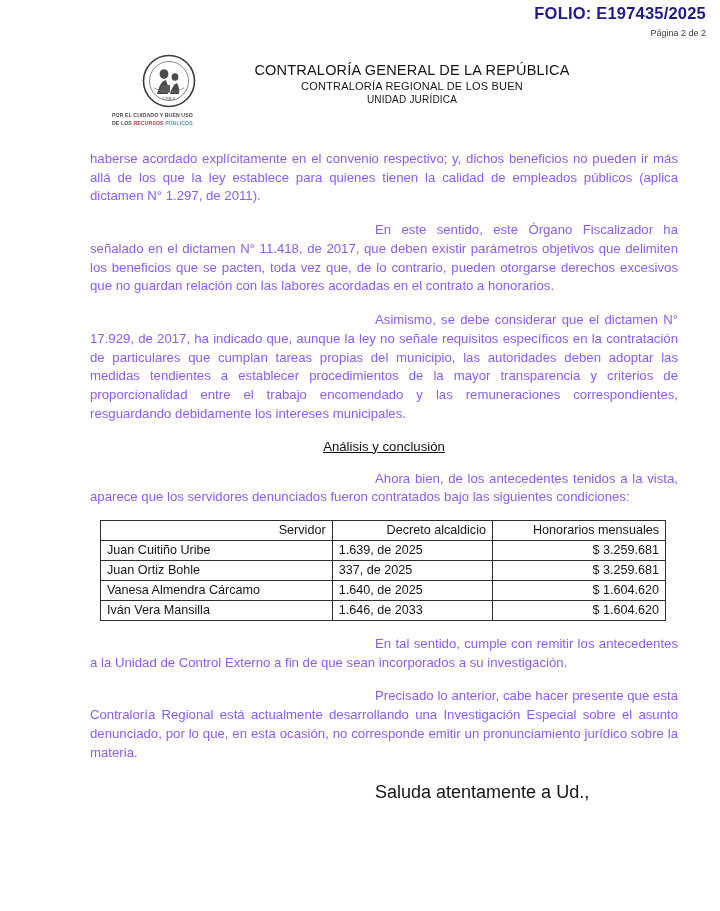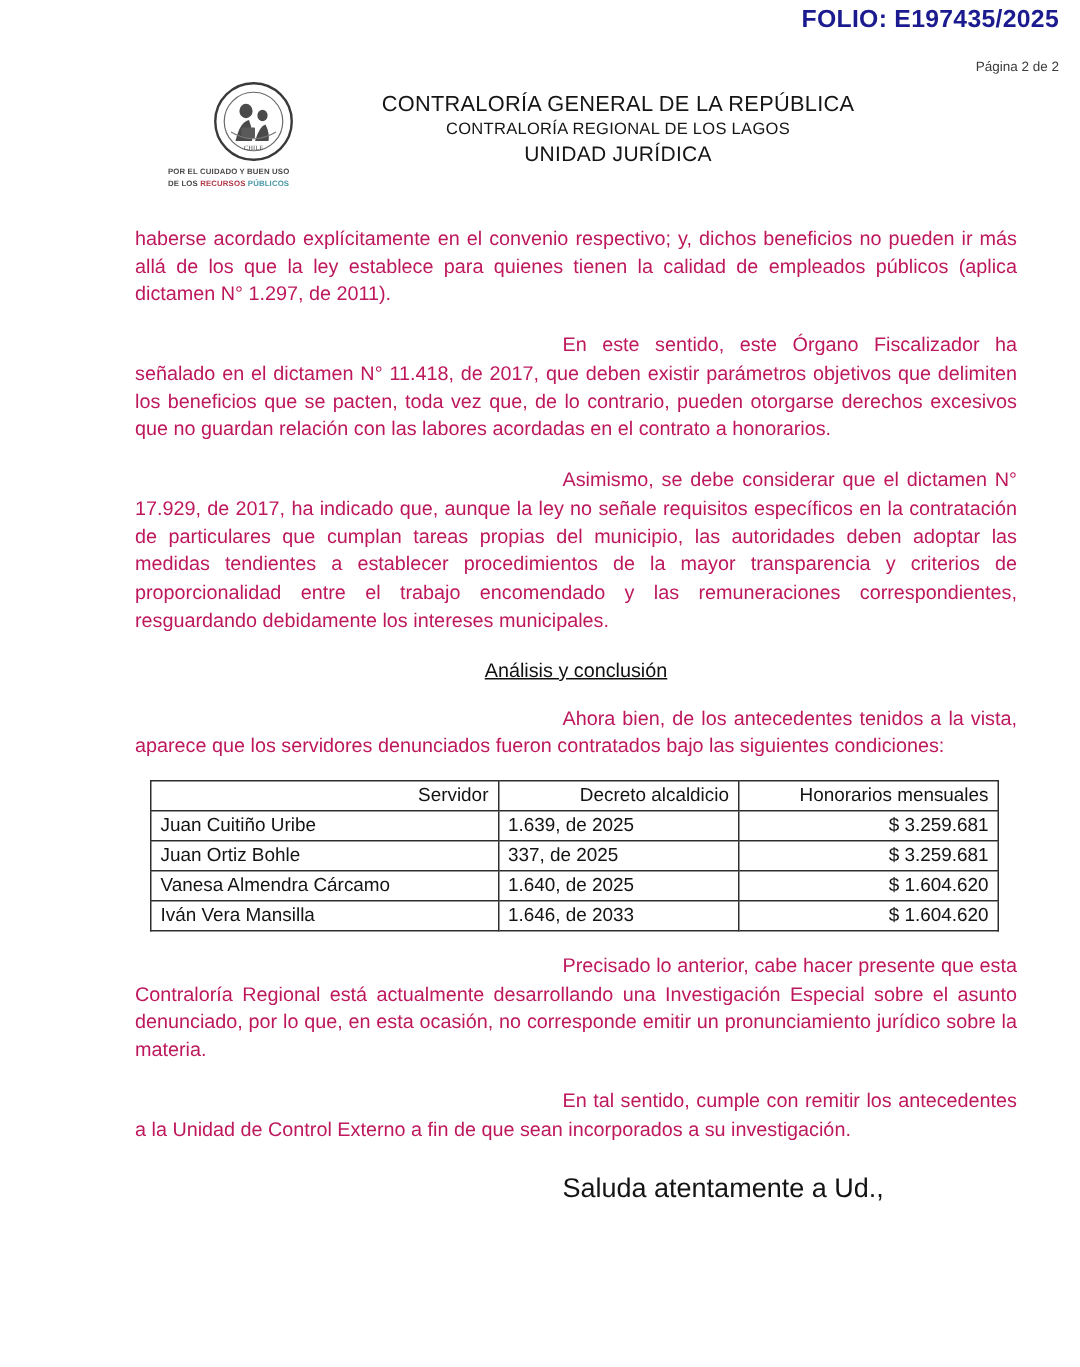--- a/index.html
+++ b/index.html
@@ -26,21 +26,21 @@
   .folio-line {
     font-size: 16.5px;
     font-weight: bold;
     color: #1b1b8f;
     letter-spacing: 0.2px;
     white-space: nowrap;
   }
   .folio-page {
     font-size: 9px;
     color: #3b3b3b;
-    margin-top: 16px;
+    margin-top: 5px;
     white-space: nowrap;
   }
 
   
   .letterhead {
     position: absolute;
     top: 52px;
     left: 12px;
     width: 720px;
     height: 90px;
@@ -86,41 +86,41 @@
     white-space: nowrap;
   }
   .org-2 {
     font-size: 11px;
     letter-spacing: 0.2px;
     color: #151515;
     margin-top: 2px;
     white-space: nowrap;
   }
   .org-3 {
-    font-size: 14px;
+    font-size: 10px;
     letter-spacing: 0.2px;
     color: #151515;
     margin-top: 2px;
     white-space: nowrap;
   }
 
   
   .doc-body {
     position: absolute;
     left: 90px;
     top: 150px;
     width: 588px;
   }
   p.para {
     margin: 0 0 15px 0;
     font-size: 13.2px;
     line-height: 1.42;
     text-align: justify;
     text-justify: inter-word;
-    color: #be185d;
+    color: #8b5cf6;
   }
   p.para.indent {
     text-indent: 285px;
   }
   p.tight { margin-bottom: 13px; }
 
   .section-heading {
     text-align: center;
     font-size: 13.2px;
     font-weight: normal;
@@ -192,21 +192,21 @@
       </svg>
     </div>
     <div class="tagline">
       <div>POR EL CUIDADO Y BUEN USO</div>
       <div><span>DE LOS </span><span class="tag-red">RECURSOS </span><span class="tag-teal">PÚBLICOS</span></div>
     </div>
   </div>
 
   <div class="org-titles">
     <div class="org-1">CONTRALORÍA  GENERAL DE LA REPÚBLICA</div>
-    <div class="org-2">CONTRALORÍA  REGIONAL  DE LOS LAGOS</div>
+    <div class="org-2">CONTRALORÍA  REGIONAL  DE LOS BUEN</div>
     <div class="org-3">UNIDAD  JURÍDICA</div>
   </div>
 </div>
 
 <div class="doc-body">
 
   <p class="para">haberse acordado explícitamente en el convenio respectivo; y, dichos beneficios no pueden ir más allá de los que la ley establece para quienes tienen la calidad de empleados públicos (aplica dictamen N° 1.297, de 2011).</p>
 
   <p class="para indent">En este sentido, este Órgano Fiscalizador ha señalado en el dictamen N° 11.418, de 2017, que deben existir parámetros objetivos que delimiten los beneficios que se pacten, toda vez que, de lo contrario, pueden otorgarse derechos excesivos que no guardan relación con las labores acordadas en el contrato a honorarios.</p>
 
@@ -243,19 +243,19 @@
         </tr>
         <tr>
           <td class="name">Iván Vera Mansilla</td>
           <td class="decree">1.646, de 2033</td>
           <td class="money">$ 1.604.620</td>
         </tr>
       </tbody>
     </table>
   </div>
 
+  <p class="para indent">En tal sentido, cumple con remitir los antecedentes a la Unidad de Control Externo a fin de que sean incorporados a su investigación.</p>
+
   <p class="para indent">Precisado lo anterior, cabe hacer presente que esta Contraloría Regional está actualmente desarrollando una Investigación Especial sobre el asunto denunciado, por lo que, en esta ocasión, no corresponde emitir un pronunciamiento jurídico sobre la materia.</p>
 
-  <p class="para indent">En tal sentido, cumple con remitir los antecedentes a la Unidad de Control Externo a fin de que sean incorporados a su investigación.</p>
-
   <p class="sign-off">Saluda atentamente a Ud.,</p>
 
 </div>
 
 </body></html>

